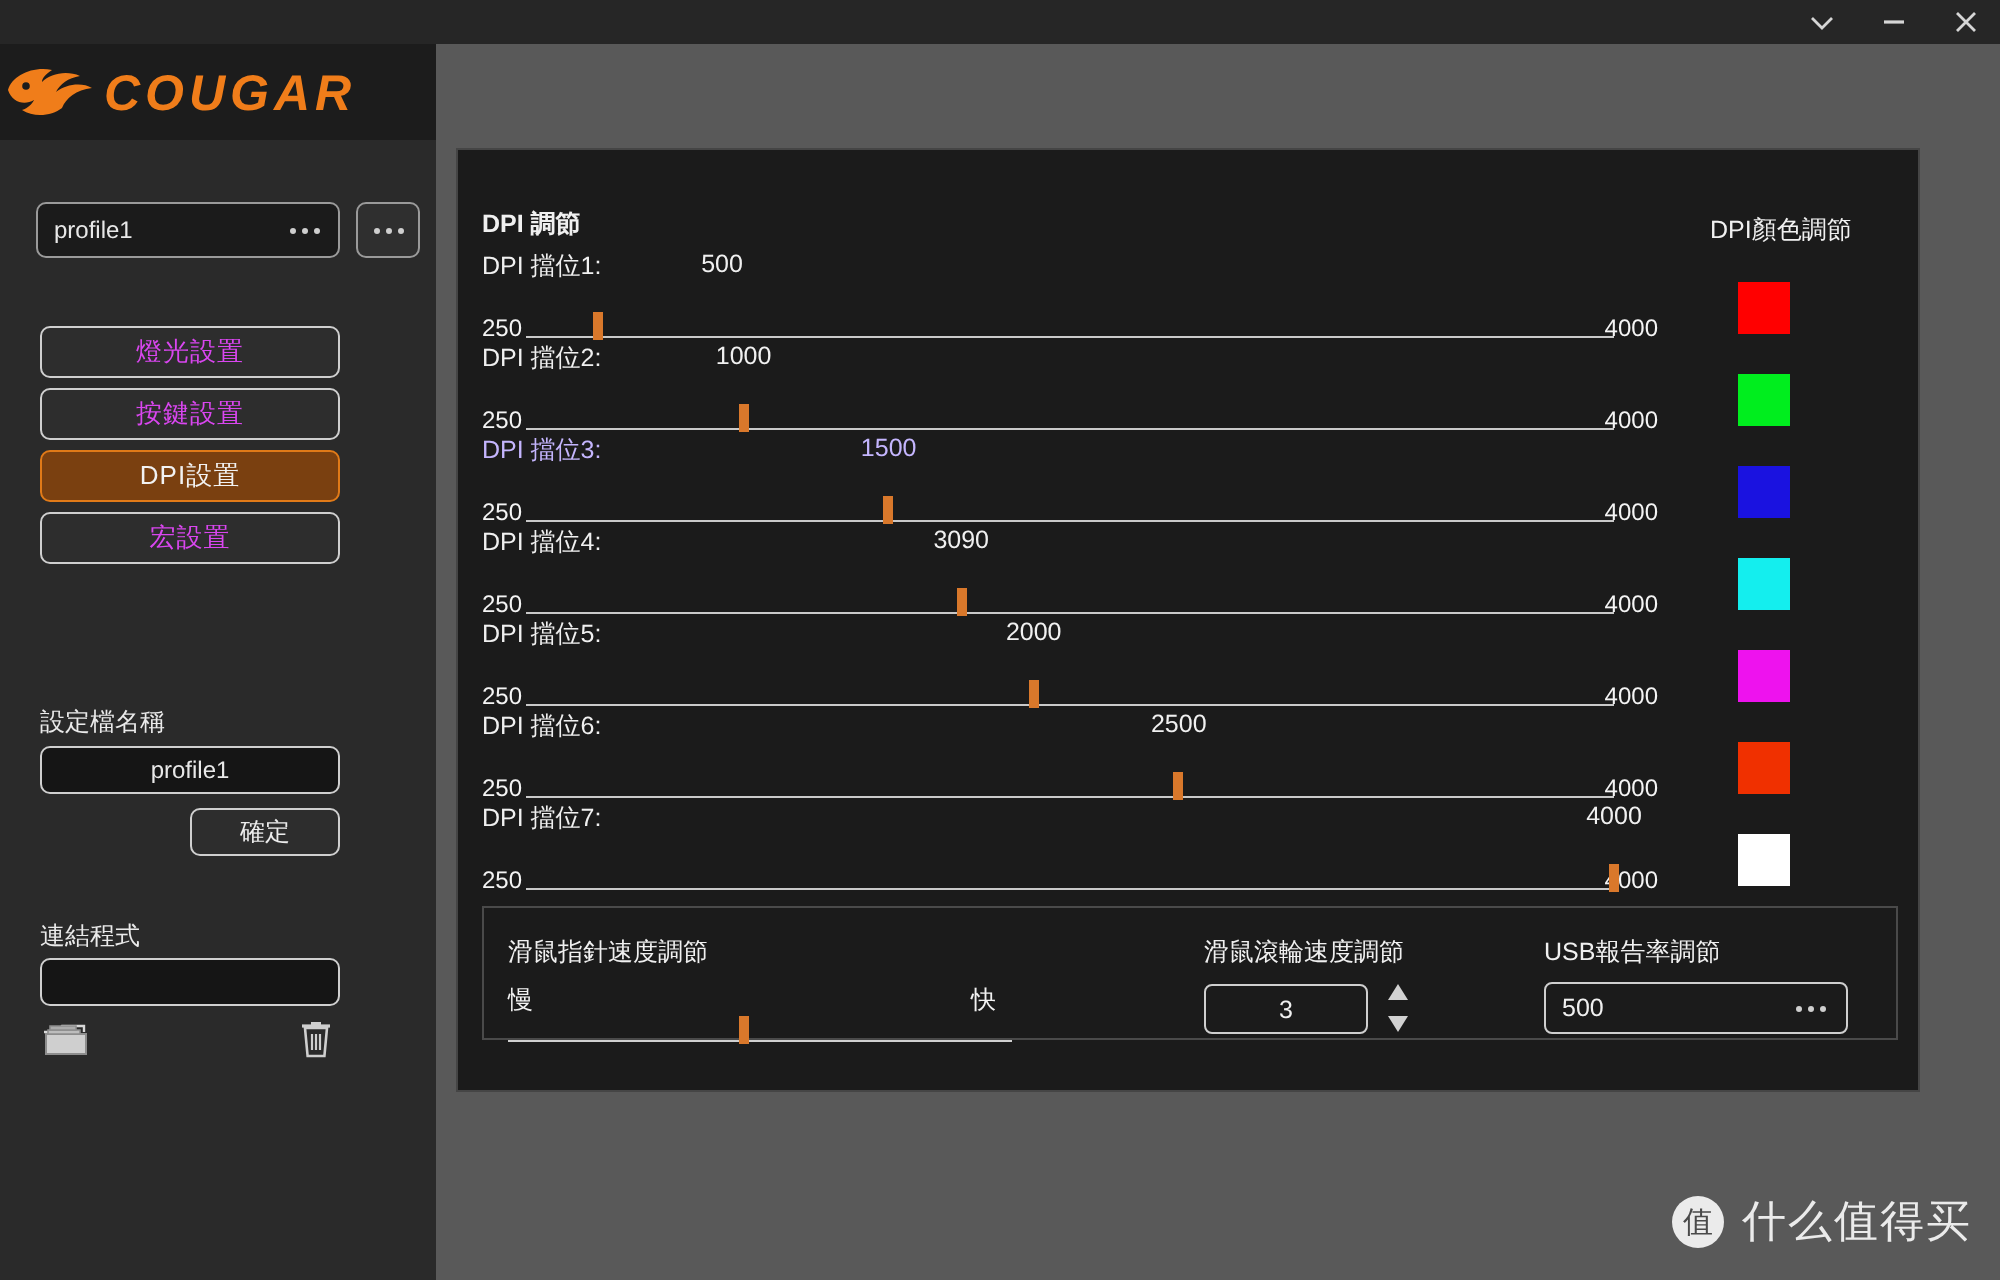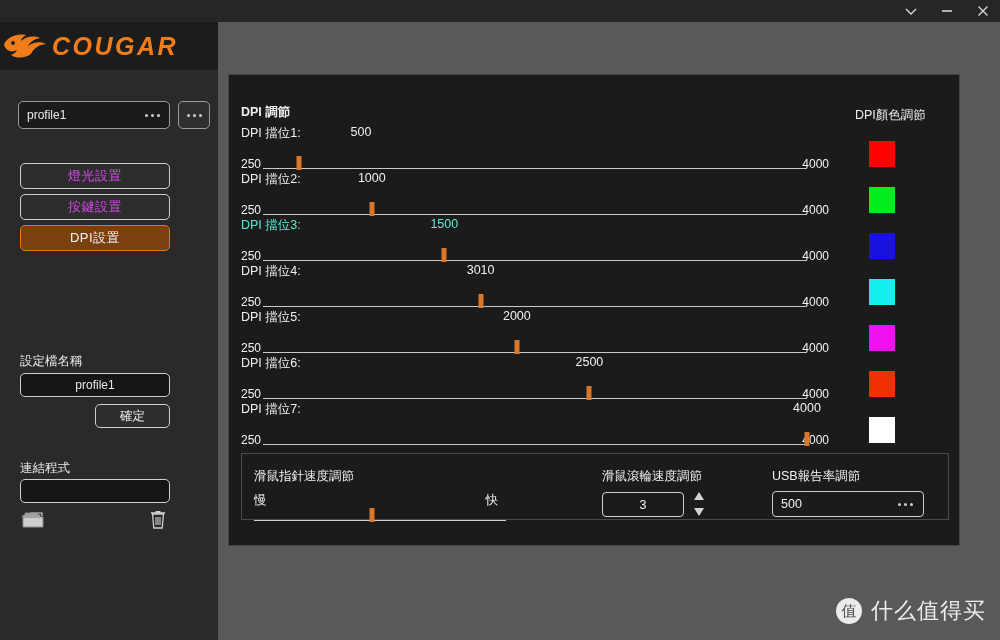--- a/index.html
+++ b/index.html
@@ -121,21 +121,21 @@
   }
   .sec-title {
     position: absolute; color: #f0f0f0; font-size: 12.5px; font-weight: bold;
   }
 
   .dpi-row { position: absolute; left: 12px; width: 588px; height: 46px; }
   .dpi-name {
     position: absolute; left: 0; top: 0;
     font-size: 12.5px; color: #f0f0f0; white-space: nowrap;
   }
-  .dpi-row.sel .dpi-name, .dpi-row.sel .dpi-val { color: #5eead4; }
+  .dpi-row.sel .dpi-name, .dpi-row.sel .dpi-val { color: #c4b5fd; }
   .dpi-val {
     position: absolute; top: 0; font-size: 12.5px; color: #f0f0f0;
     transform: translateX(-50%);
   }
   .slider { position: absolute; left: 0; top: 26px; width: 588px; height: 20px; }
   .slider .min, .slider .max {
     position: absolute; top: 6px; font-size: 12px; color: #f4f4f4;
   }
   .slider .min { left: 0; }
   .slider .max { right: 0; }
@@ -279,20 +279,23 @@
 
       <div class="navbtn" style="top:93px;">
           <span>燈光設置</span>
         </div>
       <div class="navbtn" style="top:124px;">
           <span>按鍵設置</span>
         </div>
       <div class="navbtn active" style="top:155px;">
           <span>DPI設置</span>
         </div>
+      <div class="navbtn" style="top:186px;">
+          <span>宏設置</span>
+        </div>
 
       <div class="side-label" style="top:283px;">設定檔名稱</div>
       <div class="side-field" style="top:303px;">
         <span>profile1</span>
       </div>
       <div class="side-confirm" style="top:334px;">
         <span>確定</span>
       </div>
 
       <div class="side-label" style="top:390px;">連結程式</div>
@@ -360,21 +363,21 @@
           <div class="dpi-val" style="left: 203.333px;">1500</div>
           <div class="slider">
             <span class="min">250</span>
             <span class="max">4000</span>
             <div class="track"></div>
             <div class="thumb" style="left:203.33333333333331px"></div>
           </div>
         </div>
         <div class="dpi-row" style="top: 188px;">
           <div class="dpi-name">DPI 擋位4:</div>
-          <div class="dpi-val" style="left: 239.6px;">3010</div>
+          <div class="dpi-val" style="left: 239.6px;">3090</div>
           <div class="slider">
             <span class="min">250</span>
             <span class="max">4000</span>
             <div class="track"></div>
             <div class="thumb" style="left:239.60000000000002px"></div>
           </div>
         </div>
         <div class="dpi-row" style="top: 234px;">
           <div class="dpi-name">DPI 擋位5:</div>
           <div class="dpi-val" style="left: 275.867px;">2000</div>

